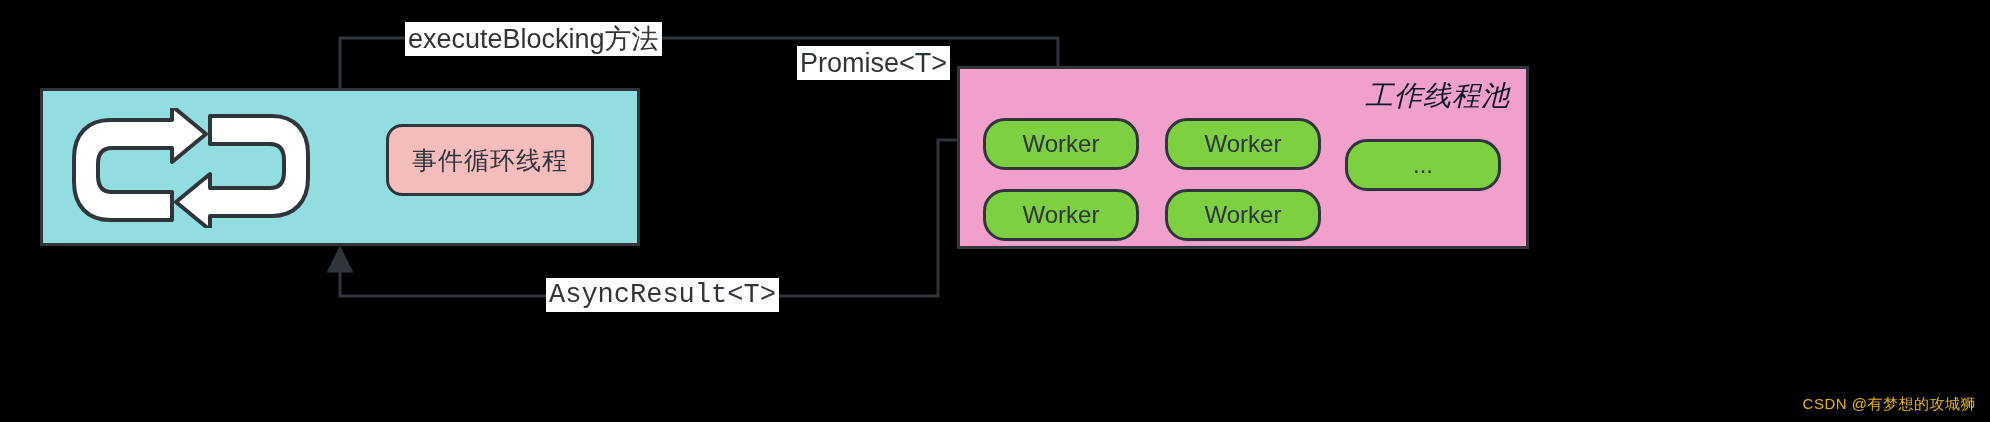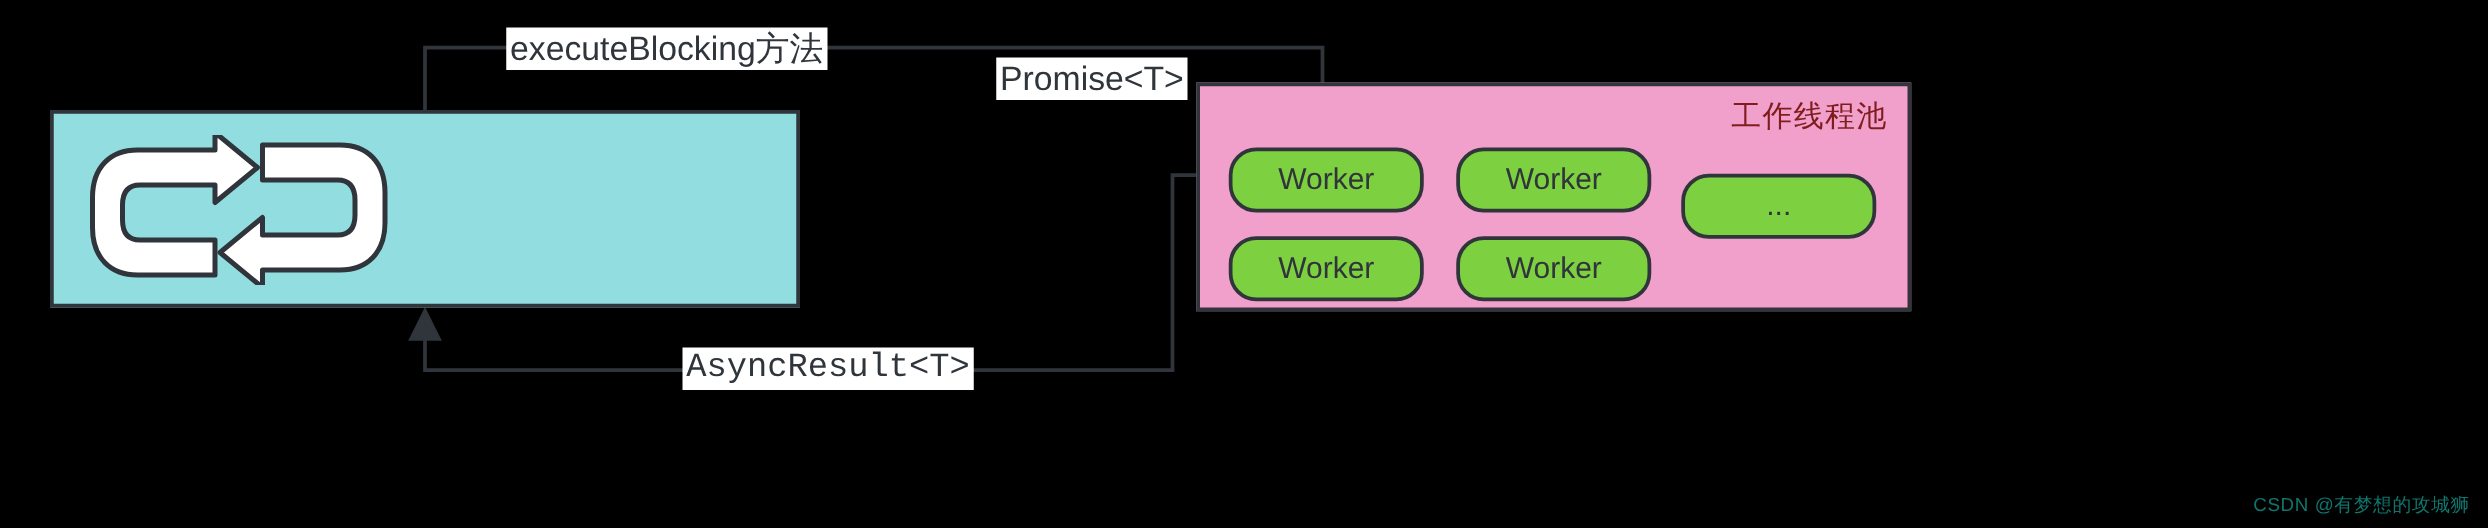--- a/index.html
+++ b/index.html
@@ -23,21 +23,21 @@
     box-sizing:border-box;display:flex;align-items:center;justify-content:center;
     color:#30353b;font-size:25px;letter-spacing:1px;
   }
 
   
   .pool-box{
     position:absolute;left:957px;top:66px;width:572px;height:183px;
     background:#F19FCB;border:3px solid #30353b;box-sizing:border-box;
   }
   .pool-title{
-    position:absolute;right:16px;top:8px;color:#7f1d1d;font-size:24px;letter-spacing:1px;
+    position:absolute;right:16px;top:8px;color:#0f172a;font-size:28px;letter-spacing:1px;font-style:italic;
   }
   .worker{
     position:absolute;background:#7DD03F;border:3px solid #30353b;
     border-radius:22px;box-sizing:border-box;
     display:flex;align-items:center;justify-content:center;
     color:#30353b;font-size:24px;
   }
   .w0{left:23px;top:49px;width:156px;height:52px;}
   .w1{left:205px;top:49px;width:156px;height:52px;}
   .w2{left:385px;top:70px;width:156px;height:52px;}
@@ -51,21 +51,21 @@
   }
   .lbl-exec{left:405px;top:22px;}
   .lbl-promise{left:797px;top:22px;margin-top:24px;}
   .lbl-async{left:546px;top:278px;font-family:Liberation Mono, monospace;}
 
   
   #edges{position:absolute;left:0;top:0;width:1990px;height:422px;pointer-events:none;}
 
   
   .watermark{
-    position:absolute;right:14px;bottom:8px;color:#0f766e;font-size:15px;
+    position:absolute;right:14px;bottom:8px;color:#eab308;font-size:15px;
     letter-spacing:.5px;
   }
 </style>
 </head>
 <body>
 
 <div id="stage">
 
   <svg id="edges" viewBox="0 0 1990 422" xmlns="http://www.w3.org/2000/svg">
     <defs>
@@ -87,20 +87,23 @@
                L106,-2 L140,26 L106,54 L106,40 L46,40
                C36,40 32,46 32,56 L32,68 C32,78 36,84 46,84 L106,84
                L106,112 Z"></path>
       <path d="M206,8 C228,8 242,22 242,46 L242,70 C242,94 228,108 206,108 L144,108
                L144,122 L110,94 L144,66 L144,80 L204,80
                C214,80 218,74 218,64 L218,52 C218,42 214,36 204,36 L144,36
                L144,8 Z"></path>
     </g>
   </svg>
 
+  <div class="eventloop-pill">
+    <span>事件循环线程</span>
+  </div>
 
   <div class="pool-box">
     <div class="pool-title">工作线程池</div>
 
     <div class="worker w0">
       <span>Worker</span>
     </div>
     <div class="worker w1">
       <span>Worker</span>
     </div>

